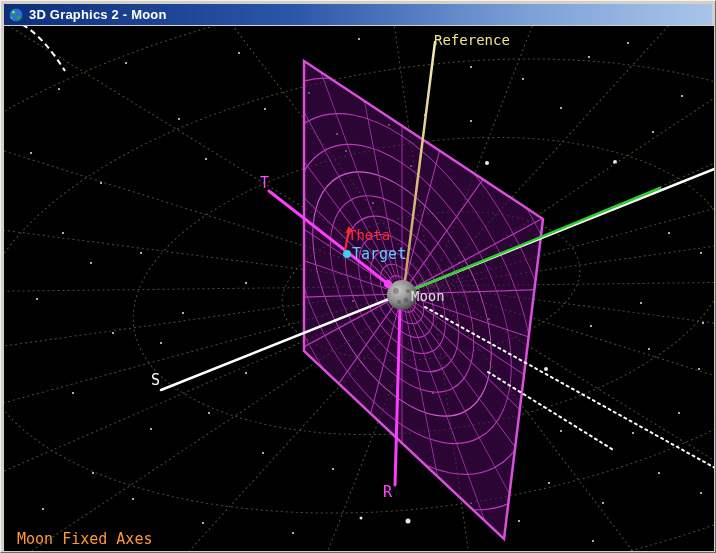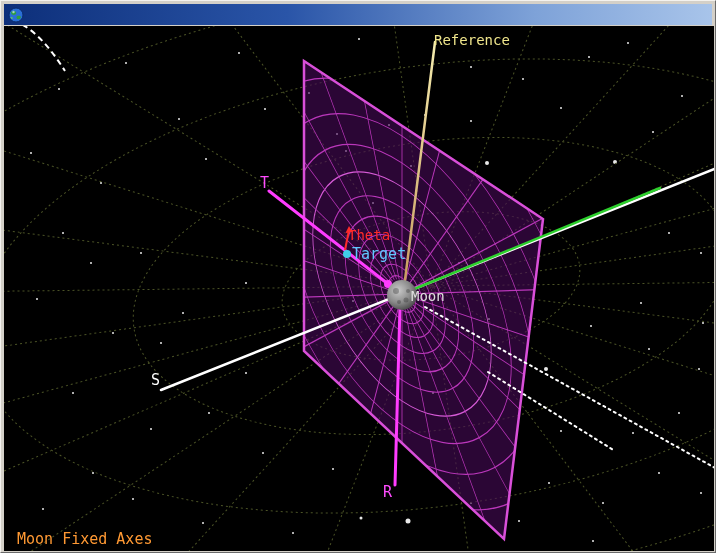--- a/index.html
+++ b/index.html
@@ -31,20 +31,21 @@
 
 <div class="window">
   <div class="titlebar">
     <svg class="app-icon" viewBox="0 0 16 16">
       <circle cx="8" cy="8" r="7" fill="#2a6fd6" stroke="#0a2a6a" stroke-width="1"></circle>
       <path d="M3,5 Q6,3 8,5 Q9,7 6,8 Q3,8 3,5 Z" fill="#2f9e3f"></path>
       <path d="M9,9 Q12,8 13,10 Q12,13 9,12 Q8,10 9,9 Z" fill="#2f9e3f"></path>
       <path d="M2.5,10 Q4,9.5 5,11 Q4,12.5 3.2,11.8 Z" fill="#58c76a"></path>
       <circle cx="5.5" cy="5" r="1.2" fill="#cfe6ff" opacity="0.7"></circle>
     </svg>
+    <span class="title">3D Graphics 2 - Moon</span>
   </div>
   <div class="viewport" id="viewport"><svg viewBox="3 25 710 525" width="710" height="525">
         <defs>
           <radialGradient id="moonGrad" cx="38%" cy="35%" r="75%">
             <stop offset="0%" stop-color="#c9c9c9"></stop>
             <stop offset="55%" stop-color="#8a8a8a"></stop>
             <stop offset="100%" stop-color="#3d3d3d"></stop>
           </radialGradient>
           <linearGradient id="refGrad" gradientUnits="userSpaceOnUse" x1="434" y1="41" x2="403" y2="287">
             <stop offset="0%" stop-color="#f4ecae"></stop>

